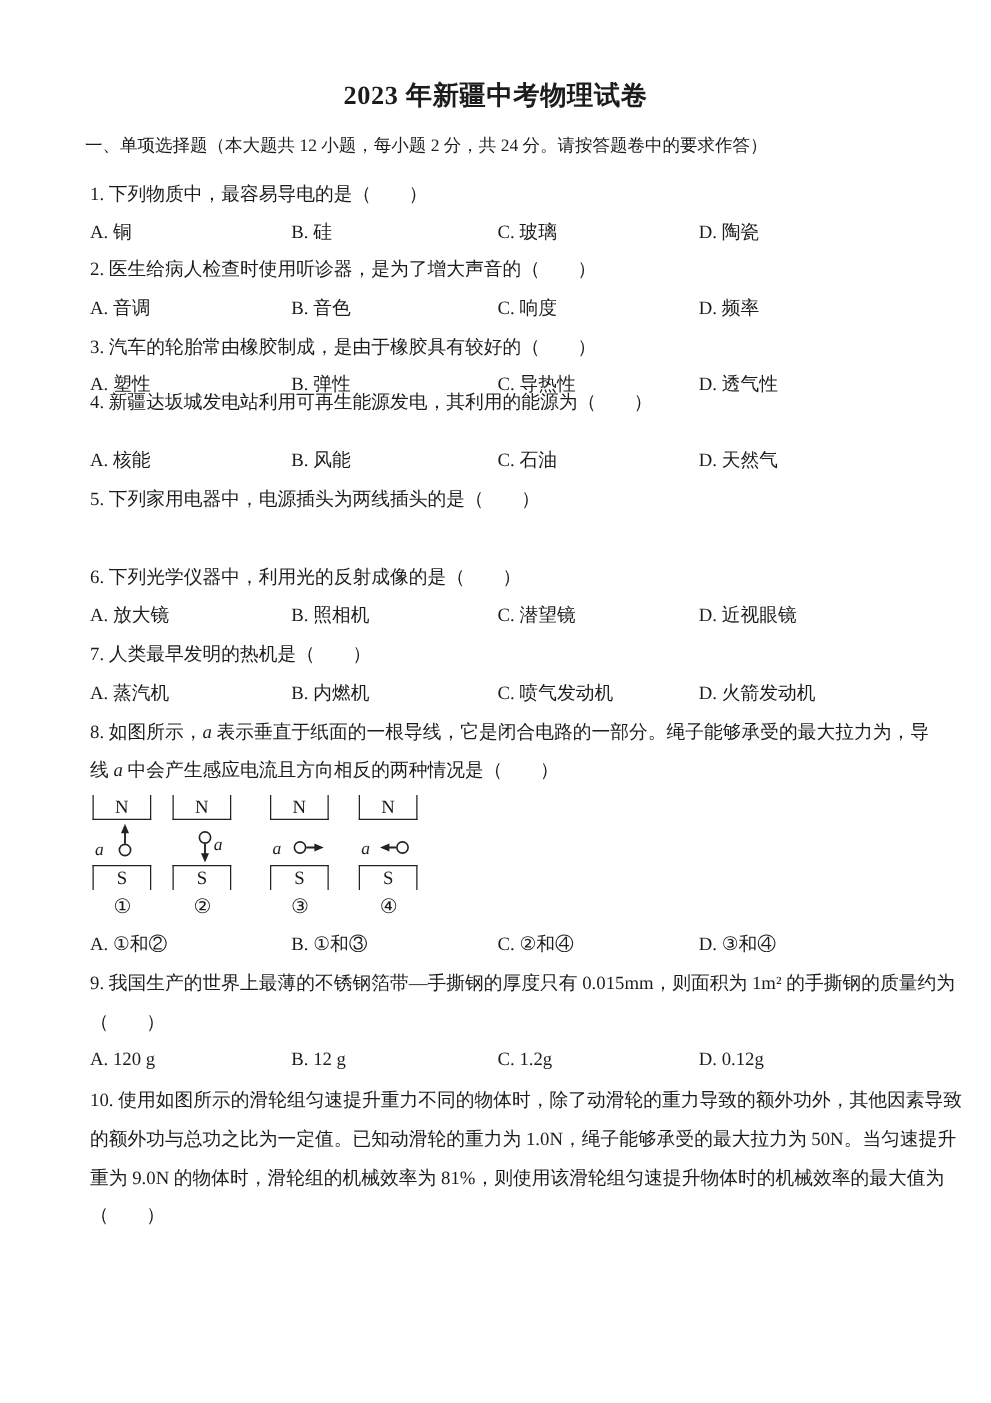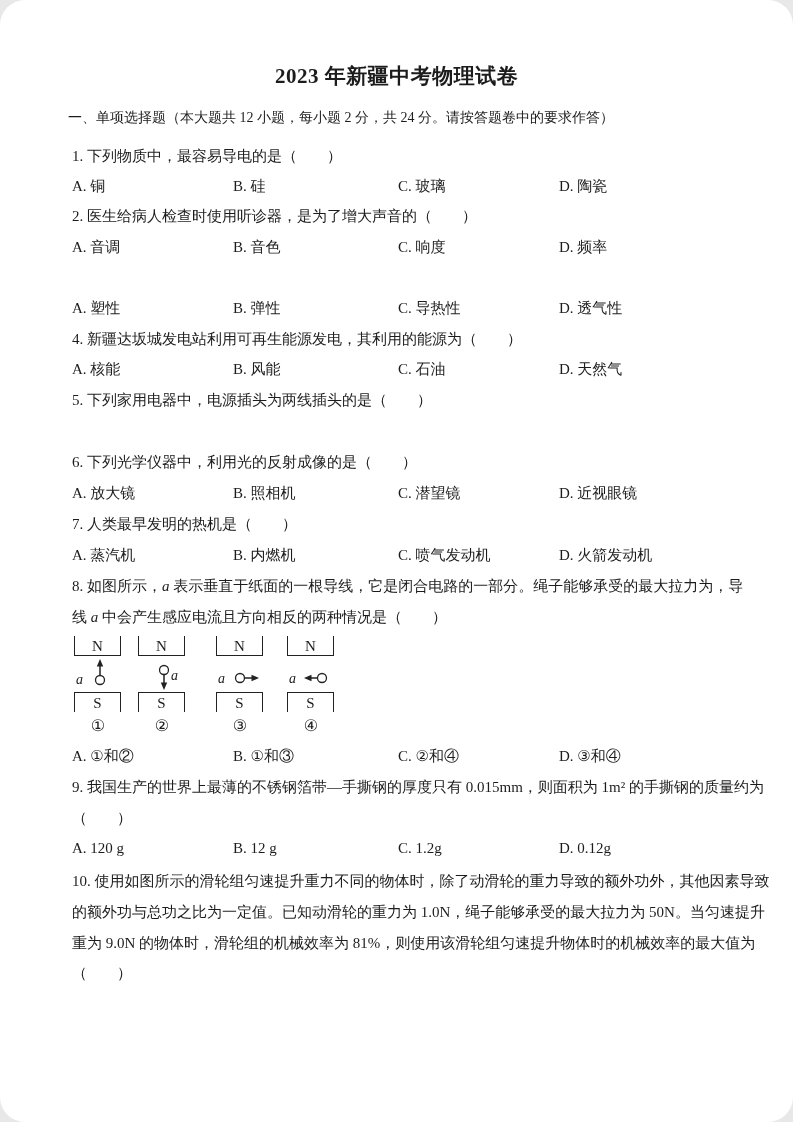--- a/index.html
+++ b/index.html
@@ -4,21 +4,20 @@
 <style>
   html,body{margin:0;padding:0;background:#e8e8e8;}
   .page{
     position:relative;
     width:793px;height:1122px;
     margin:0 auto;
     background:#ffffff;
     font-family:"Liberation Serif","DejaVu Serif",serif;
     color:#1c1c1c;
     overflow:hidden;
-    border-radius:25px;
   }
   .title{
     position:absolute;top:63px;left:0;width:100%;
     text-align:center;
     font-size:21px;font-weight:bold;line-height:26px;
     letter-spacing:0.5px;
   }
   .heading{
     position:absolute;top:107px;left:68px;width:680px;
     font-size:14px;font-weight:normal;line-height:22px;
@@ -75,28 +74,29 @@
   </div>
 
   <div class="line" style="top:206px">2. 医生给病人检查时使用听诊器，是为了增大声音的（　　）</div>
   <div class="opts" style="top:237px">
     <span class="opt o-a">A. 音调</span>
     <span class="opt o-b">B. 音色</span>
     <span class="opt o-c">C. 响度</span>
     <span class="opt o-d">D. 频率</span>
   </div>
 
+  <div class="line" style="top:268px">3. 汽车的轮胎常由橡胶制成，是由于橡胶具有较好的（　　）</div>
   <div class="opts" style="top:298px">
     <span class="opt o-a">A. 塑性</span>
     <span class="opt o-b">B. 弹性</span>
     <span class="opt o-c">C. 导热性</span>
     <span class="opt o-d">D. 透气性</span>
   </div>
 
-  <div class="line" style="top:329px">4. 新疆达坂城发电站利用可再生能源发电，其利用的能源为（　　）</div>
+  <div class="line" style="top:312px">4. 新疆达坂城发电站利用可再生能源发电，其利用的能源为（　　）</div>
   <div class="opts" style="top:359px">
     <span class="opt o-a">A. 核能</span>
     <span class="opt o-b">B. 风能</span>
     <span class="opt o-c">C. 石油</span>
     <span class="opt o-d">D. 天然气</span>
   </div>
 
   <div class="line" style="top:390px">5. 下列家用电器中，电源插头为两线插头的是（　　）</div>
 
   <div class="line" style="top:452px">6. 下列光学仪器中，利用光的反射成像的是（　　）</div>

